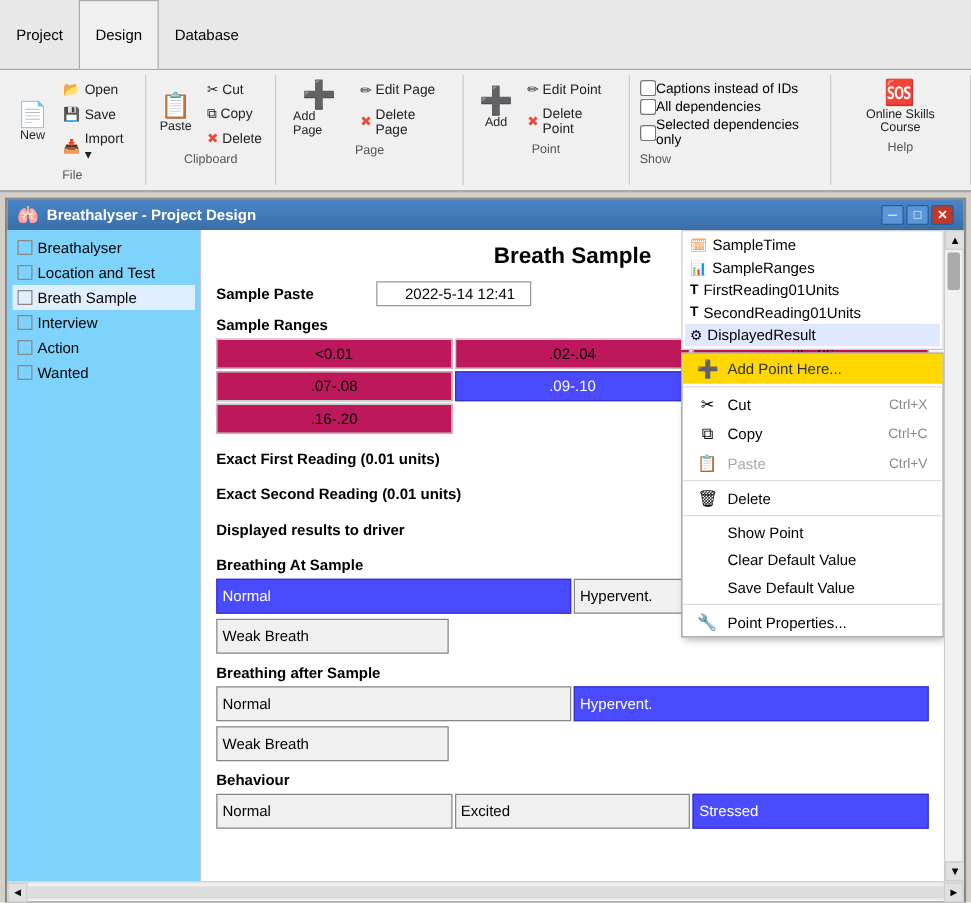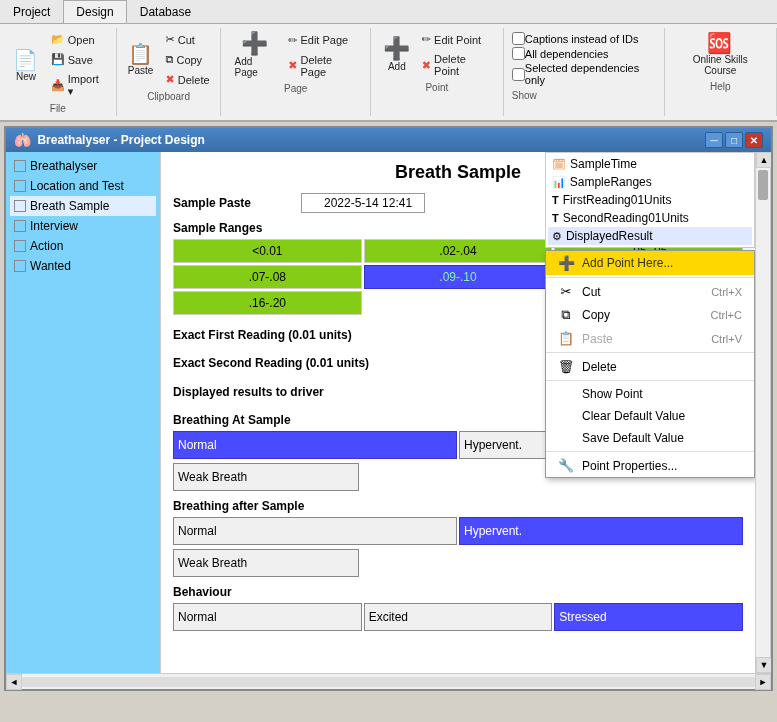--- a/index.html
+++ b/index.html
@@ -1,18 +1,18 @@
 <!DOCTYPE html>
 <html><head>
   <meta charset="utf-8">
   <style>
     * { box-sizing: border-box; margin: 0; padding: 0; }
     body { font-family: 'Segoe UI', Tahoma, Arial, sans-serif; font-size: 12px; background: #d4d0c8; width: 777px; height: 722px; overflow: hidden; }
     .ribbon-tabs { display: flex; background: #e8e8e8; border-bottom: 1px solid #aaa; }
-    .ribbon-tab { padding: 4px 12px; font-size: 12px; cursor: pointer; border: 1px solid transparent; border-bottom: none; }
+    .ribbon-tab { padding: 20px 12px; font-size: 12px; cursor: pointer; border: 1px solid transparent; border-bottom: none; }
     .ribbon-tab.active { background: #f0f0f0; border-color: #aaa; border-bottom-color: #f0f0f0; }
     .ribbon-content { display: flex; align-items: stretch; padding: 4px 0; background: #f0f0f0; }
     .ribbon-group { display: flex; flex-direction: column; align-items: center; border-right: 1px solid #ccc; padding: 2px 8px; min-width: 60px; }
     .ribbon-group-label { font-size: 10px; color: #555; margin-top: 2px; }
     .ribbon-group-btns { display: flex; gap: 2px; align-items: center; }
     .ribbon-btn { display: flex; flex-direction: column; align-items: center; cursor: pointer; padding: 2px 4px; border: 1px solid transparent; border-radius: 2px; min-width: 36px; font-size: 10px; color: #222; }
     .ribbon-btn .icon { font-size: 20px; line-height: 1; }
     .ribbon-btn .label { font-size: 10px; margin-top: 1px; }
     .ribbon-btn-small { display: flex; align-items: center; gap: 3px; cursor: pointer; padding: 2px 4px; border: 1px solid transparent; border-radius: 2px; font-size: 11px; color: #222; }
     .show-group { display: flex; flex-direction: column; gap: 2px; align-items: flex-start; padding: 4px 8px; border-right: 1px solid #ccc; }
@@ -34,22 +34,22 @@
     .scroll-thumb { background: #c0c0c0; margin: 2px; flex: 0 0 40px; border-radius: 2px; }
 
     .form-title { font-size: 18px; font-weight: bold; text-align: center; margin-bottom: 10px; }
     .form-row { display: flex; align-items: center; margin-bottom: 6px; gap: 8px; }
     .form-label { font-size: 12px; font-weight: bold; min-width: 120px; }
     .form-field { border: 1px solid #999; padding: 2px 6px; font-size: 12px; background: white; }
 
     .section-label { font-size: 12px; font-weight: bold; margin: 8px 0 4px 0; }
 
     .range-grid { display: grid; grid-template-columns: 1fr 1fr 1fr; gap: 2px; margin-bottom: 8px; }
-    .range-cell { border: 1px solid #ccc; padding: 4px 6px; text-align: center; font-size: 12px; background: #84cc16; cursor: pointer; }
-    .range-cell.selected { background: #4a4aff; color: #86efac; border-color: #3333cc; }
+    .range-cell { border: 1px solid #ccc; padding: 4px 6px; text-align: center; font-size: 12px; background: #be185d; cursor: pointer; }
+    .range-cell.selected { background: #4a4aff; color: #ffffff; border-color: #3333cc; }
 
     .spinner-row { display: flex; align-items: center; margin-bottom: 4px; }
     .spinner-label { font-size: 12px; font-weight: bold; flex: 1; }
     .spinner { display: flex; align-items: center; border: 1px solid #999; }
     .spinner-val { width: 30px; text-align: center; padding: 2px; font-size: 12px; border-right: 1px solid #999; }
     .spinner-btns { display: flex; flex-direction: column; }
     .spinner-btn { width: 16px; height: 11px; background: #e0e0e0; border: none; cursor: pointer; font-size: 8px; display: flex; align-items: center; justify-content: center; border-left: none; }
 
     .driver-row { display: flex; align-items: center; margin-bottom: 8px; }
     .driver-label { font-size: 12px; font-weight: bold; flex: 1; }

